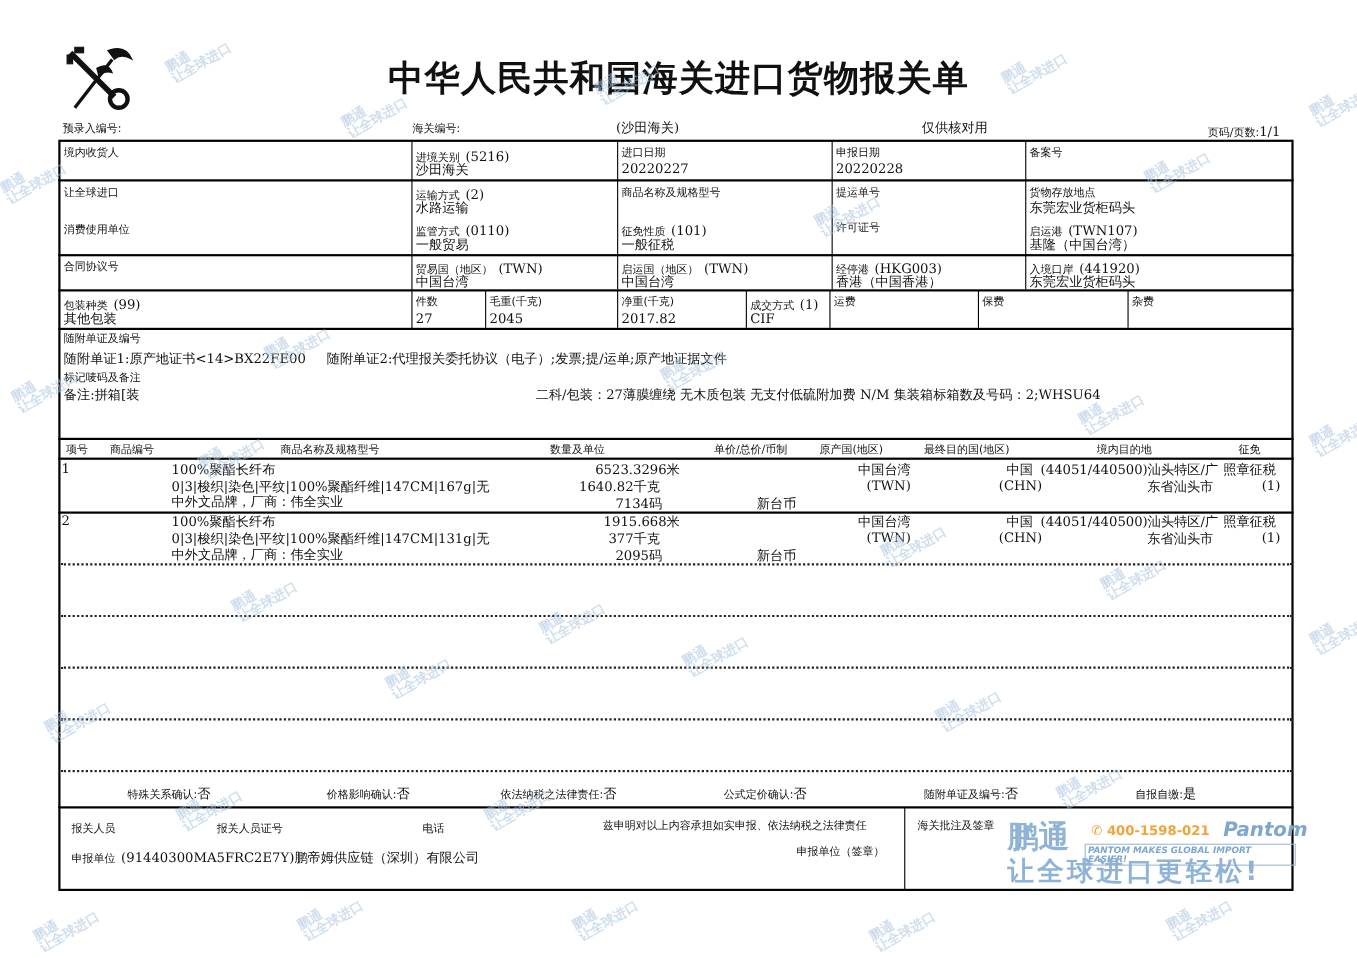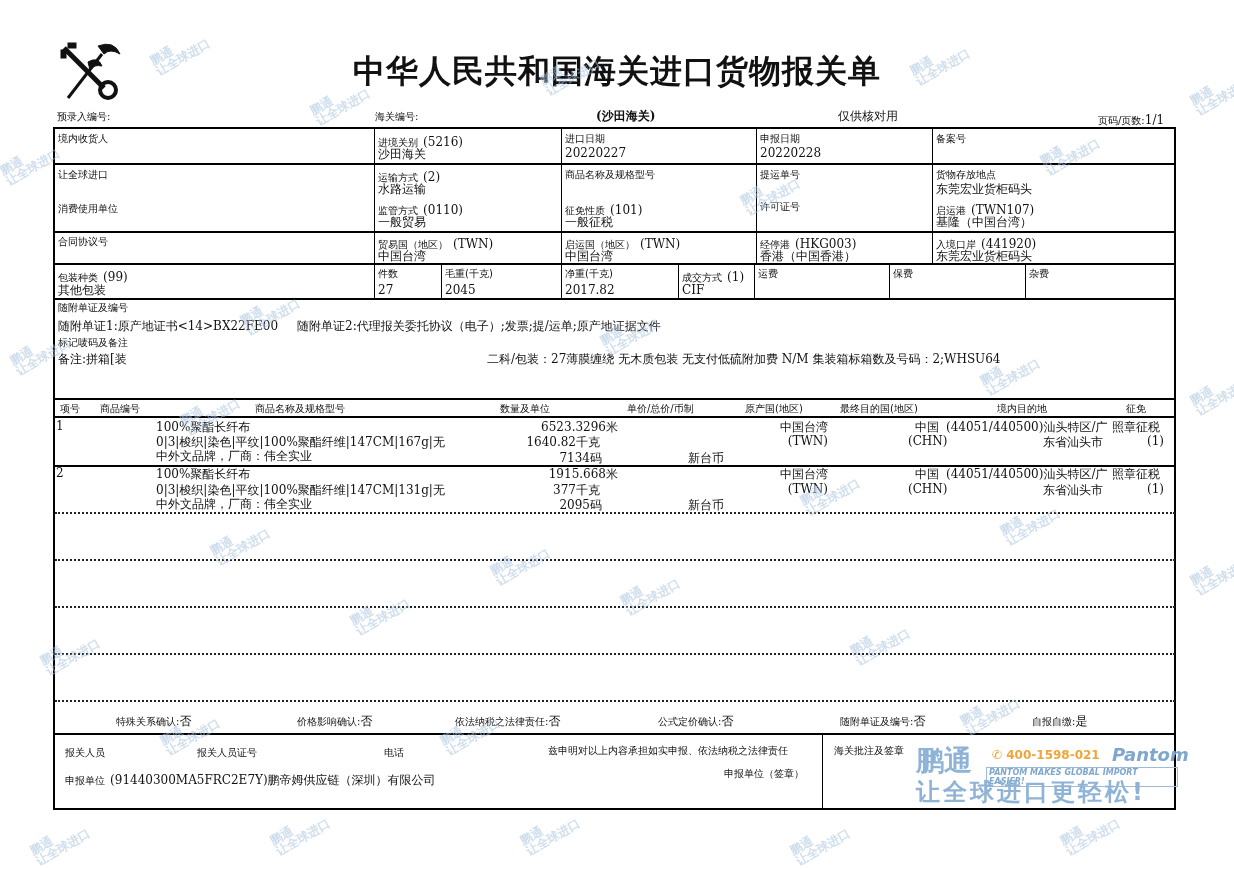--- a/index.html
+++ b/index.html
@@ -33,21 +33,21 @@
     <line x1="44" y1="14" x2="10" y2="58" stroke-width="3"></line>
     <path d="M40 6 Q56 0 62 14 Q52 8 46 14 Z"></path>
     <path d="M30 22 Q40 16 44 26 Q36 24 32 30 Z"></path>
   </g>
 </svg>
 
 <div class="abs title">中华人民共和国海关进口货物报关单</div>
 
 <div class="abs b" style="left:57px;top:110px;">预录入编号:</div>
 <div class="abs b" style="left:375px;top:110px;">海关编号:</div>
-<div class="abs v" style="left:596px;top:108px;font-weight:bold;">(沙田海关)</div>
+<div class="abs v" style="left:560px;top:108px;">(沙田海关)</div>
 <div class="abs v" style="left:838px;top:108px;">仅供核对用</div>
 <div class="abs" style="left:1098px;top:109px;"><span class="b">页码/页数:</span><span class="v">1/1</span></div>
 
 <div class="frame"></div>
 
 <div class="hl" style="left:53px;top:163px;width:1123px;"></div>
 <div class="hl" style="left:53px;top:231px;width:1123px;"></div>
 <div class="hl" style="left:53px;top:263px;width:1123px;"></div>
 <div class="hl" style="left:53px;top:298px;width:1123px;"></div>
 <div class="hl" style="left:53px;top:398px;width:1123px;"></div>
@@ -126,21 +126,21 @@
 <div class="abs v" style="left:58px;top:318px">随附单证1:原产地证书&lt;14&gt;BX22FE00</div>
 <div class="abs v" style="left:297px;top:318px">随附单证2:代理报关委托协议（电子）;发票;提/运单;原产地证据文件</div>
 <div class="abs b" style="left:58px;top:336px">标记唛码及备注</div>
 <div class="abs v" style="left:58px;top:351px">备注:拼箱[装</div>
 <div class="abs v" style="left:487px;top:351px">二科/包装：27薄膜缠绕 无木质包装 无支付低硫附加费 N/M  集装箱标箱数及号码：2;WHSU64</div>
 
 <div class="abs b" style="left:60px;top:402px">项号</div>
 <div class="abs b" style="left:100px;top:402px">商品编号</div>
 <div class="abs b" style="left:255px;top:402px">商品名称及规格型号</div>
 <div class="abs b" style="left:500px;top:402px">数量及单位</div>
-<div class="abs b" style="left:627px;top:402px">单价/总价/币制</div>
+<div class="abs b" style="left:649px;top:402px">单价/总价/币制</div>
 <div class="abs b" style="left:745px;top:402px">原产国(地区)</div>
 <div class="abs b" style="left:840px;top:402px">最终目的国(地区)</div>
 <div class="abs b" style="left:997px;top:402px">境内目的地</div>
 <div class="abs b" style="left:1126px;top:402px">征免</div>
 
 <div>
   <div class="abs v" style="left:56px;top:419px">1</div>
   <div class="abs v" style="left:156px;top:419px">100%聚酯长纤布</div>
   <div class="abs v" style="left:156px;top:434px">0|3|梭织|染色|平纹|100%聚酯纤维|147CM|167g|无</div>
   <div class="abs v" style="left:156px;top:448px">中外文品牌，厂商：伟全实业</div>

